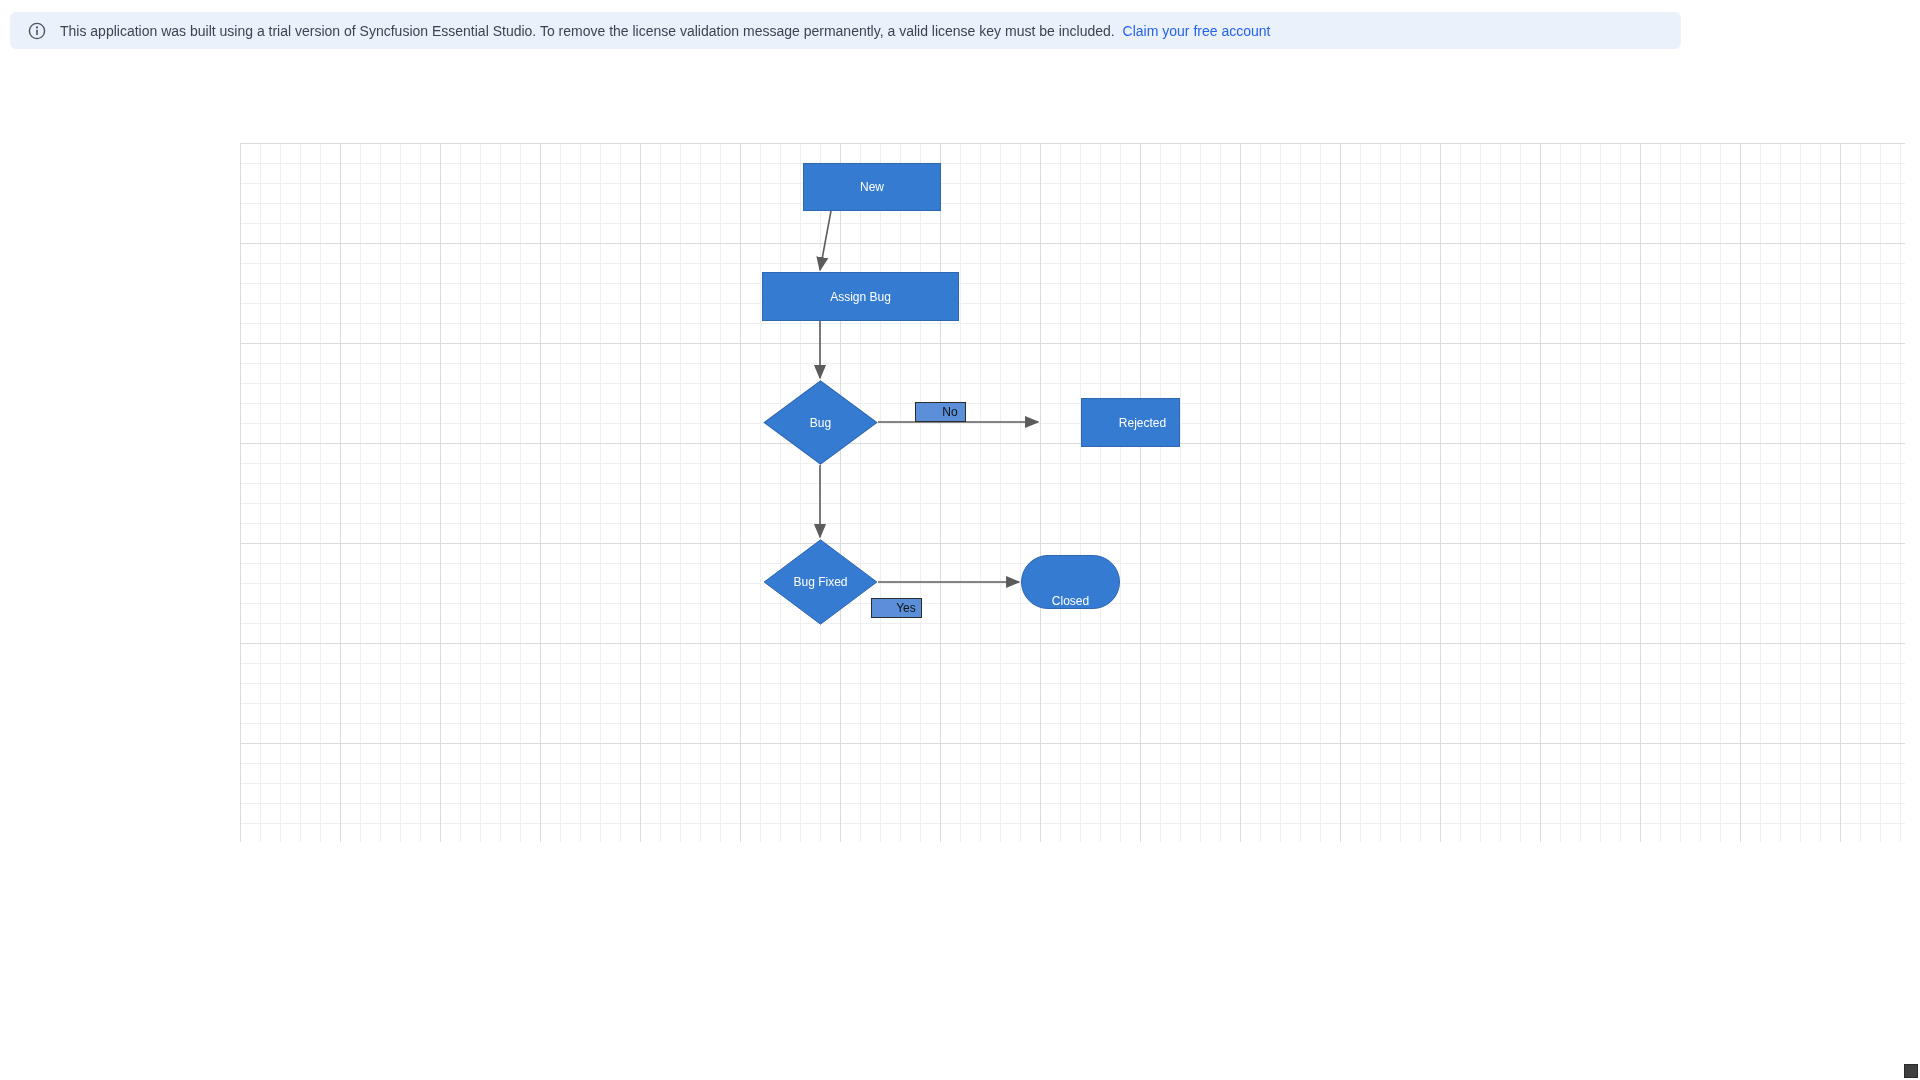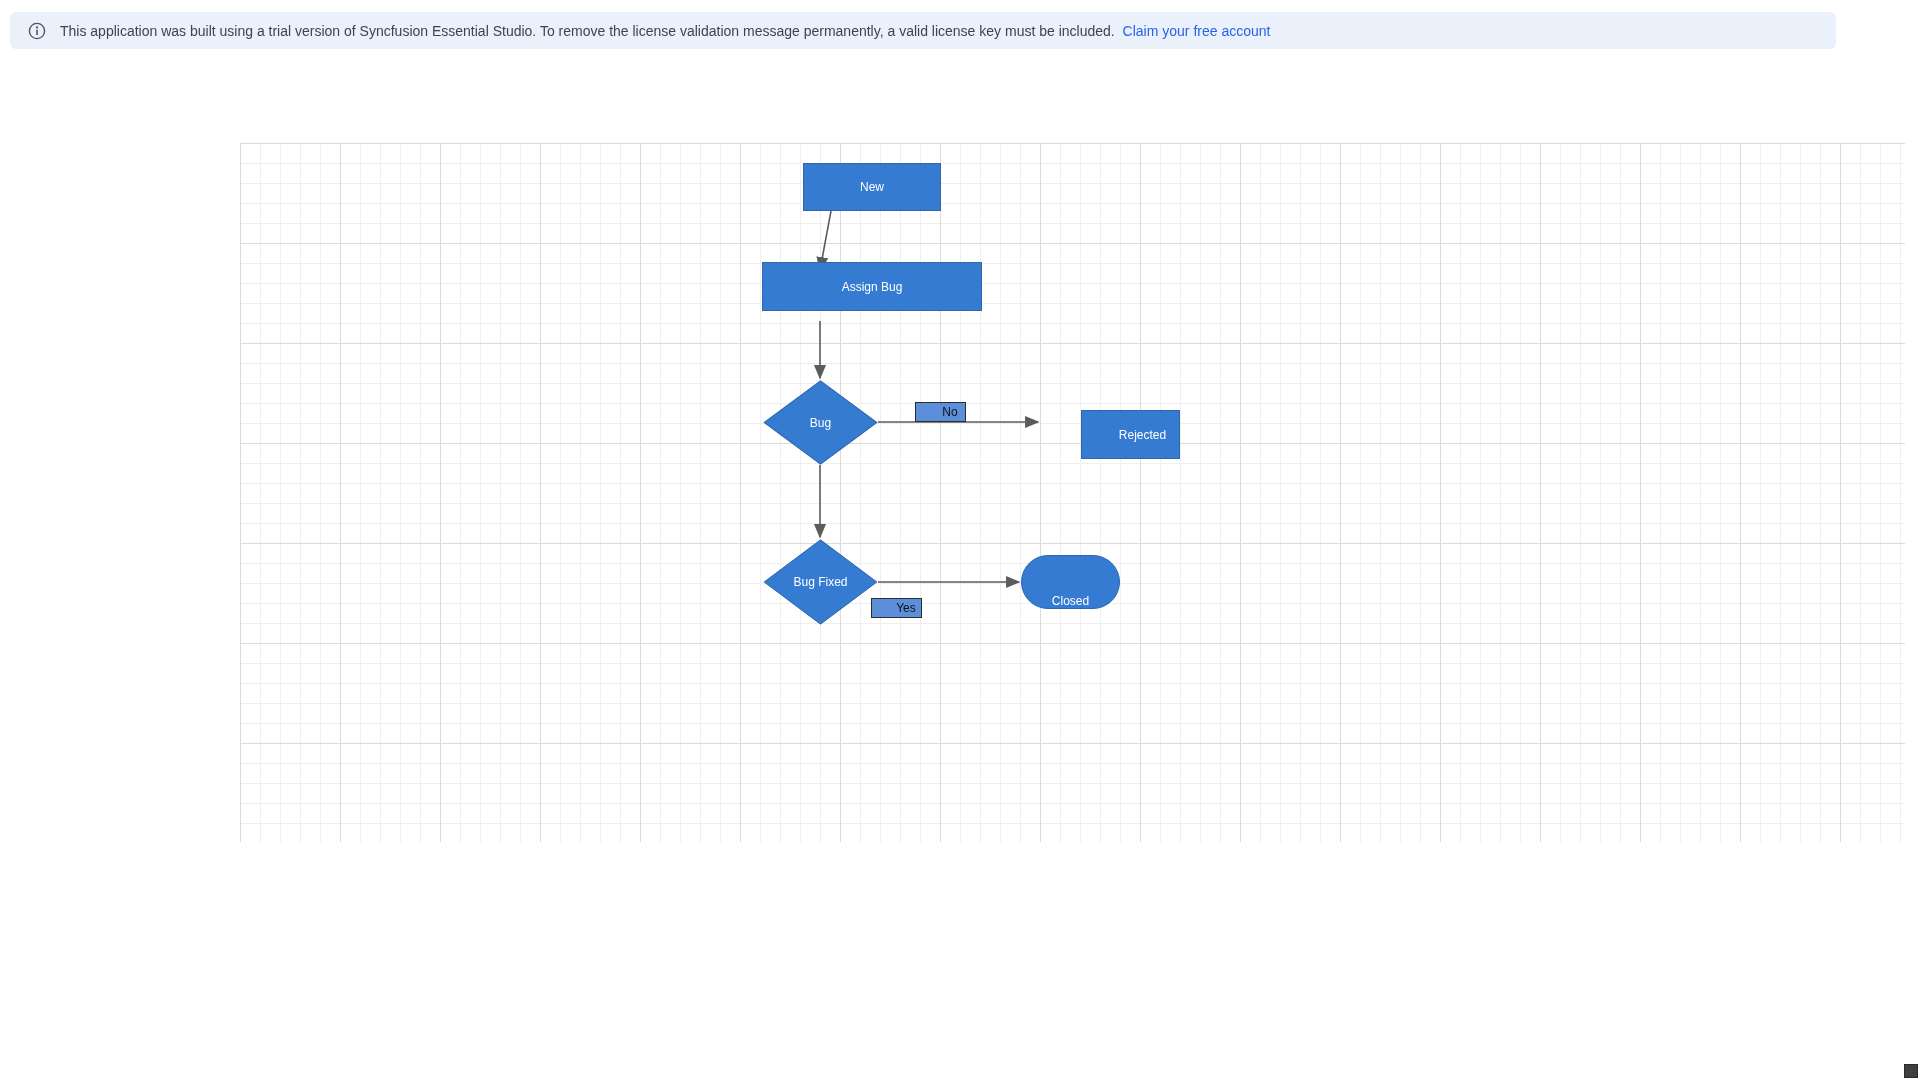--- a/index.html
+++ b/index.html
@@ -7,21 +7,21 @@
     width: 1920px; height: 1080px;
     background: #ffffff;
     overflow: hidden;
     font-family: "Liberation Sans", sans-serif;
   }
 
   
   .banner {
     position: absolute;
     left: 10px; top: 12px;
-    width: 1826px; height: 37px;
+    width: 1671px; height: 37px;
     background: var(--banner-bg, #EBF1FA);
     border-radius: 6px;
     display: flex;
     align-items: center;
     padding: 0 18px;
     gap: 14px;
   }
   .banner .info-icon { flex: 0 0 auto; }
   .banner-text {
     font-size: 14px;
@@ -89,23 +89,23 @@
     width: 100%; height: 100%;
   }
   .diamond-shape polygon {
     fill: var(--node-fill, #357BD2);
     stroke: var(--node-stroke, #2E66AF);
     vector-effect: non-scaling-stroke;
   }
   .node-label { position: relative; z-index: 1; }
 
   .node-new       { left: 522px; top:  20px; width: 138px; height: 48px; }
-  .node-assignbug { left: 481px; top: 119px; width: 220px; height: 49px; }
+  .node-assignbug { left: 481px; top: 129px; width: 197px; height: 49px; }
   .node-bug       { left: 523px; top: 237px; width: 115px; height: 85px; text-align: right; }
-  .node-rejected  { left: 800px; top: 267px; width:  99px; height: 49px; padding-left: 24px; }
+  .node-rejected  { left: 800px; top: 255px; width:  99px; height: 49px; padding-left: 24px; }
   .node-bugfixed  { left: 523px; top: 396px; width: 115px; height: 86px; }
   .node-closed    { left: 781px; top: 412px; width:  99px; height: 54px; }
 
   
   .connector-label {
     position: absolute;
     display: flex;
     align-items: center;
     justify-content: center;
     width: 51px; height: 20px;

